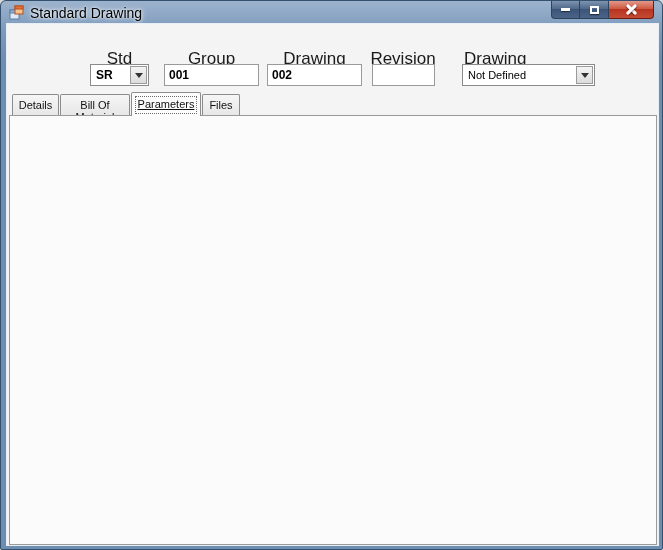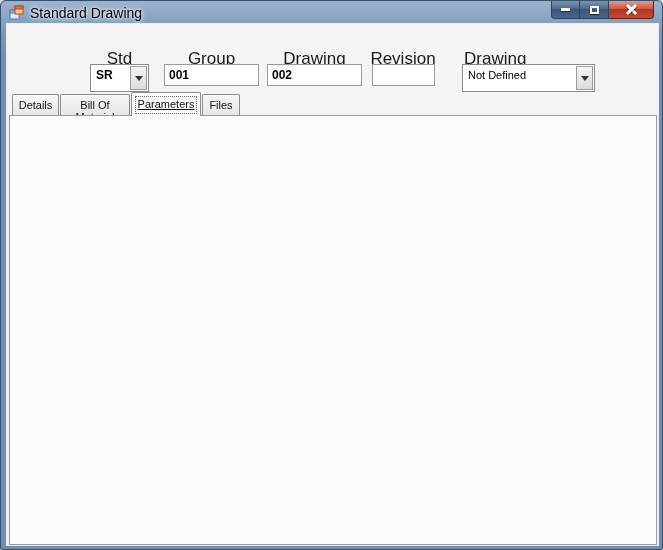--- a/index.html
+++ b/index.html
@@ -50,21 +50,21 @@
 
   .field-label { position:absolute; font-size:17px; color:#1a1a1a; top:25px; height:13px; }
   .center { text-align:center; }
 
   .textbox {
     position:absolute; top:40px; height:22px; background:#fff;
     border:1px solid #9a9a9a; font-size:12px; font-weight:bold; color:#000;
     padding:3px 4px 0 4px;
   }
   .combo {
-    position:absolute; top:40px; height:28px; background:#fff;
+    position:absolute; top:40px; height:22px; background:#fff;
     border:1px solid #8a8a8a; font-size:12px; font-weight:bold; color:#000;
   }
   .combo .combo-text { position:absolute; left:5px; top:3px; }
   .combo .combo-text.normal { font-weight:normal; font-size:11px; top:4px; }
   .combo-arrow {
     position:absolute; right:1px; top:1px; bottom:1px; width:17px;
     background:linear-gradient(#f4f4f4,#dcdcdc); border:1px solid #9a9a9a;
     display:flex; align-items:center; justify-content:center;
   }
   .arrow-down { width:0; height:0; border-left:4px solid transparent; border-right:4px solid transparent; border-top:5px solid #333; }

